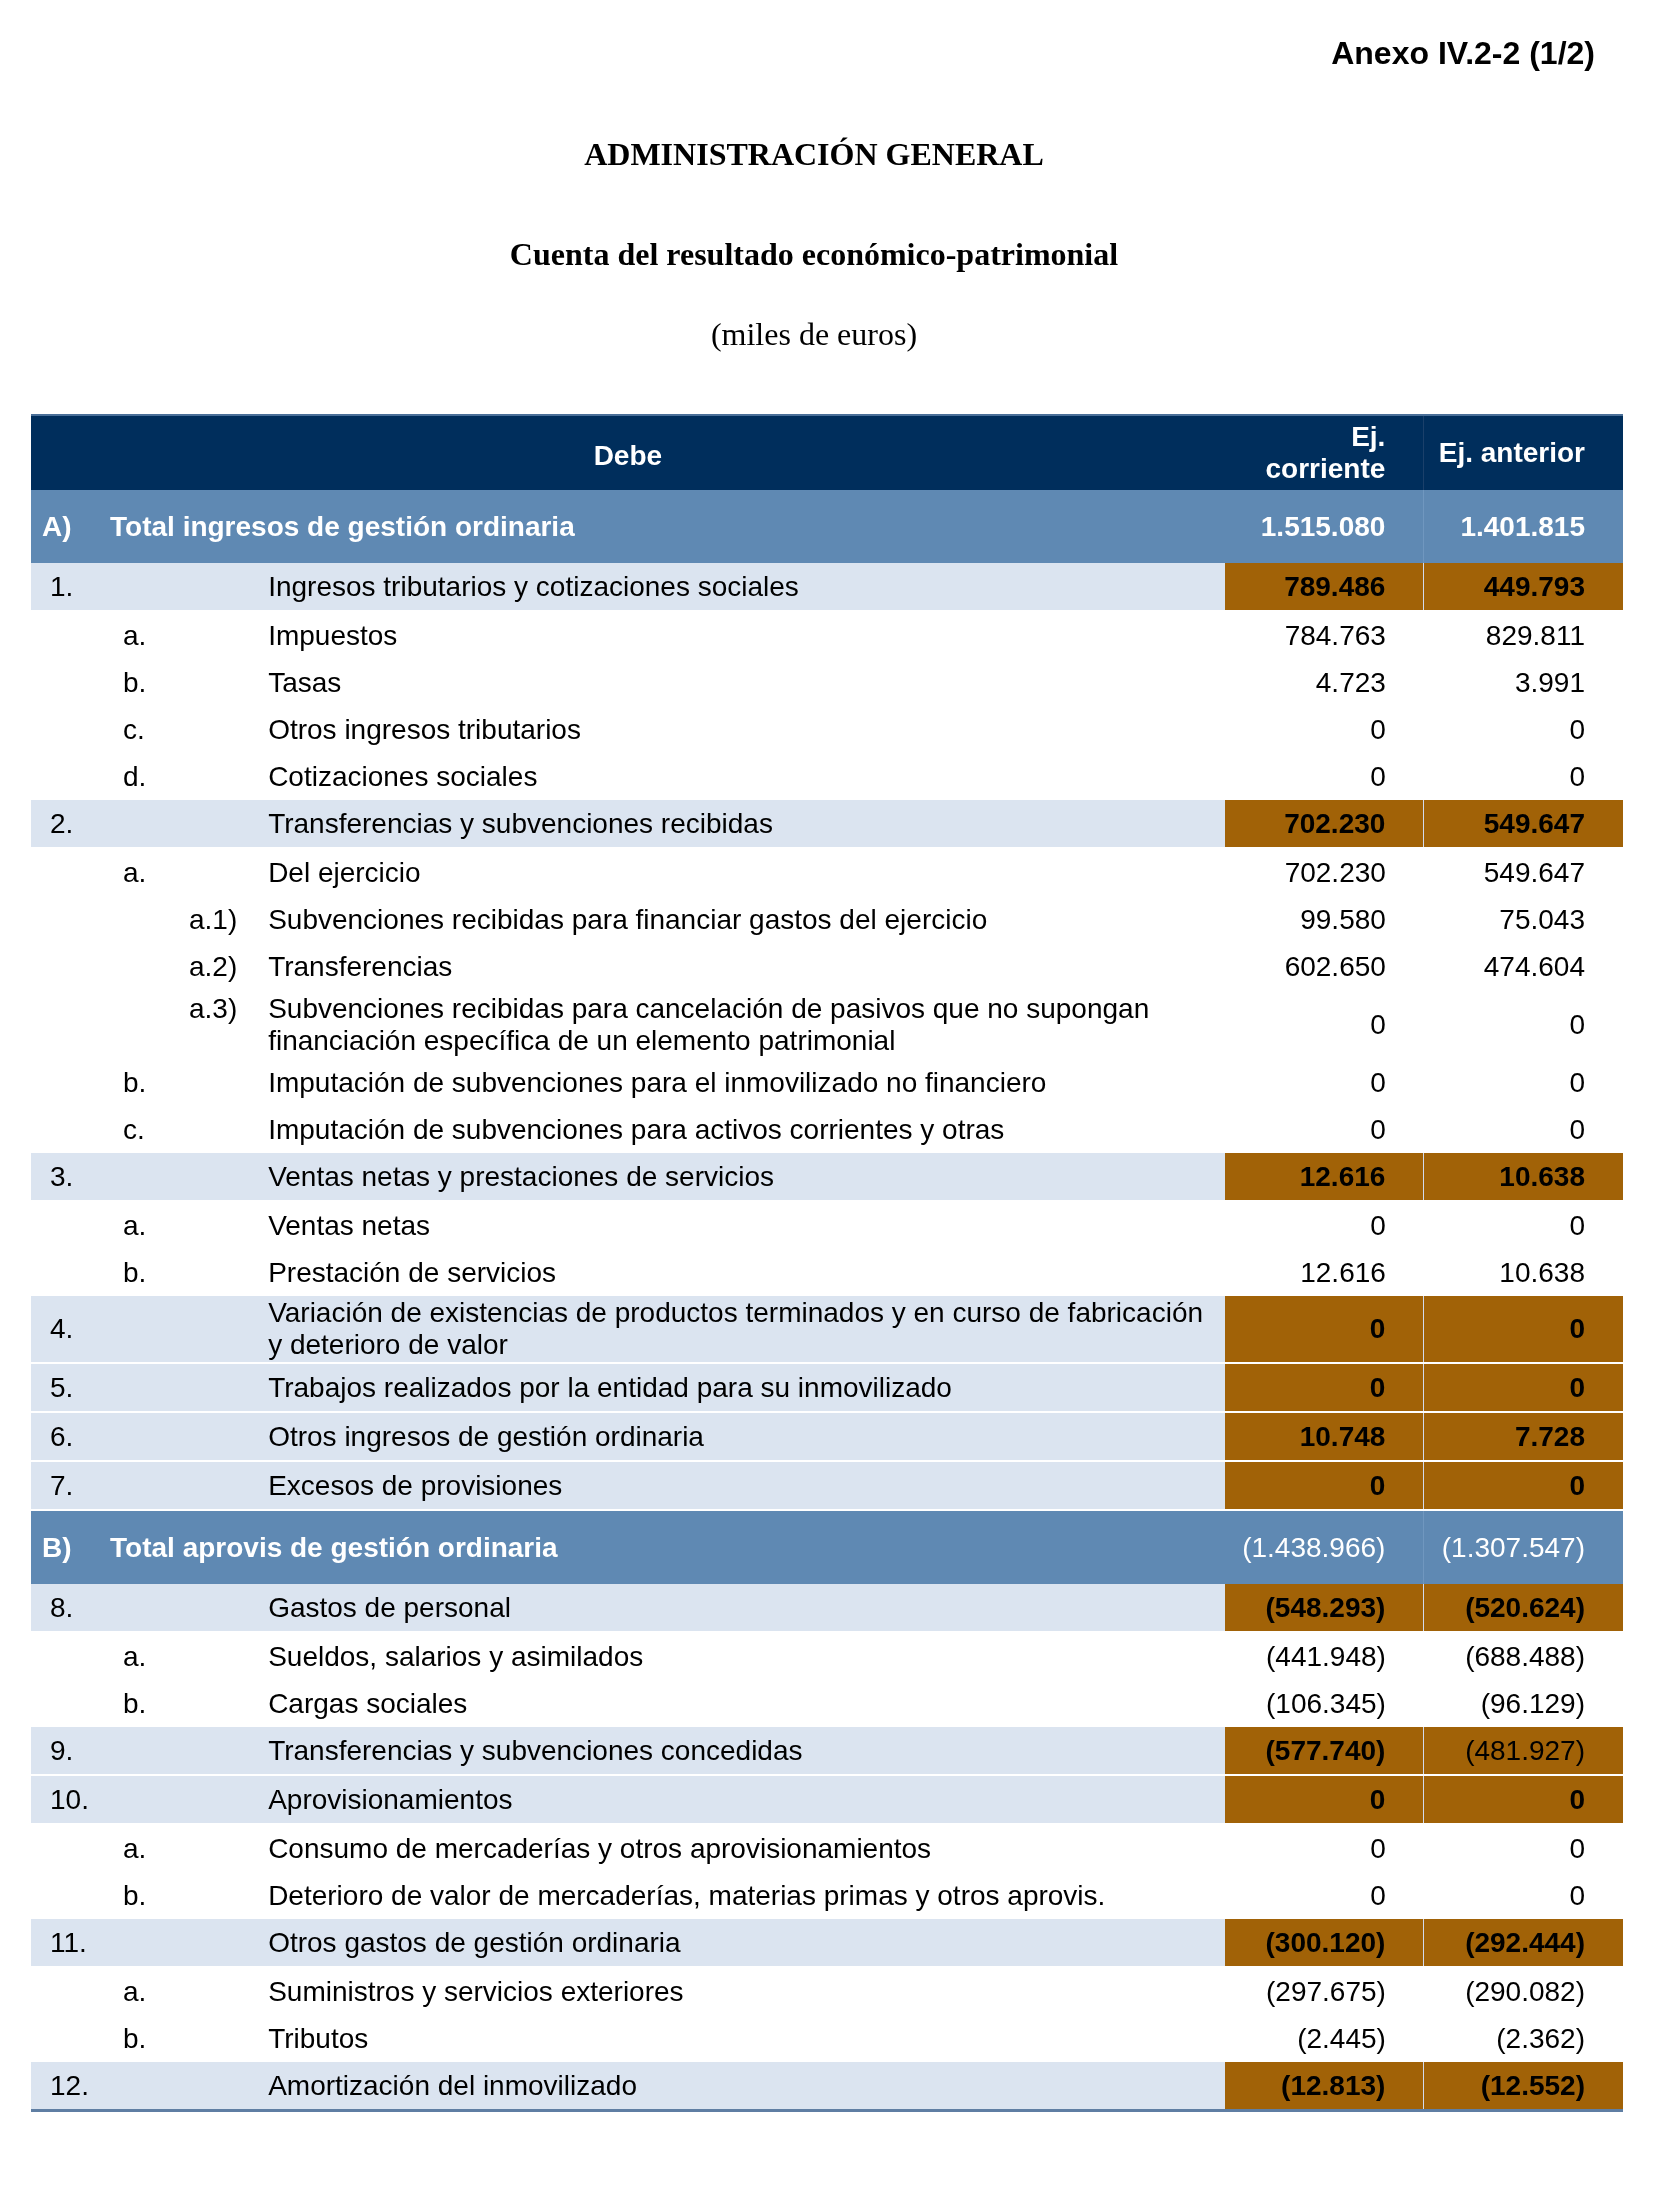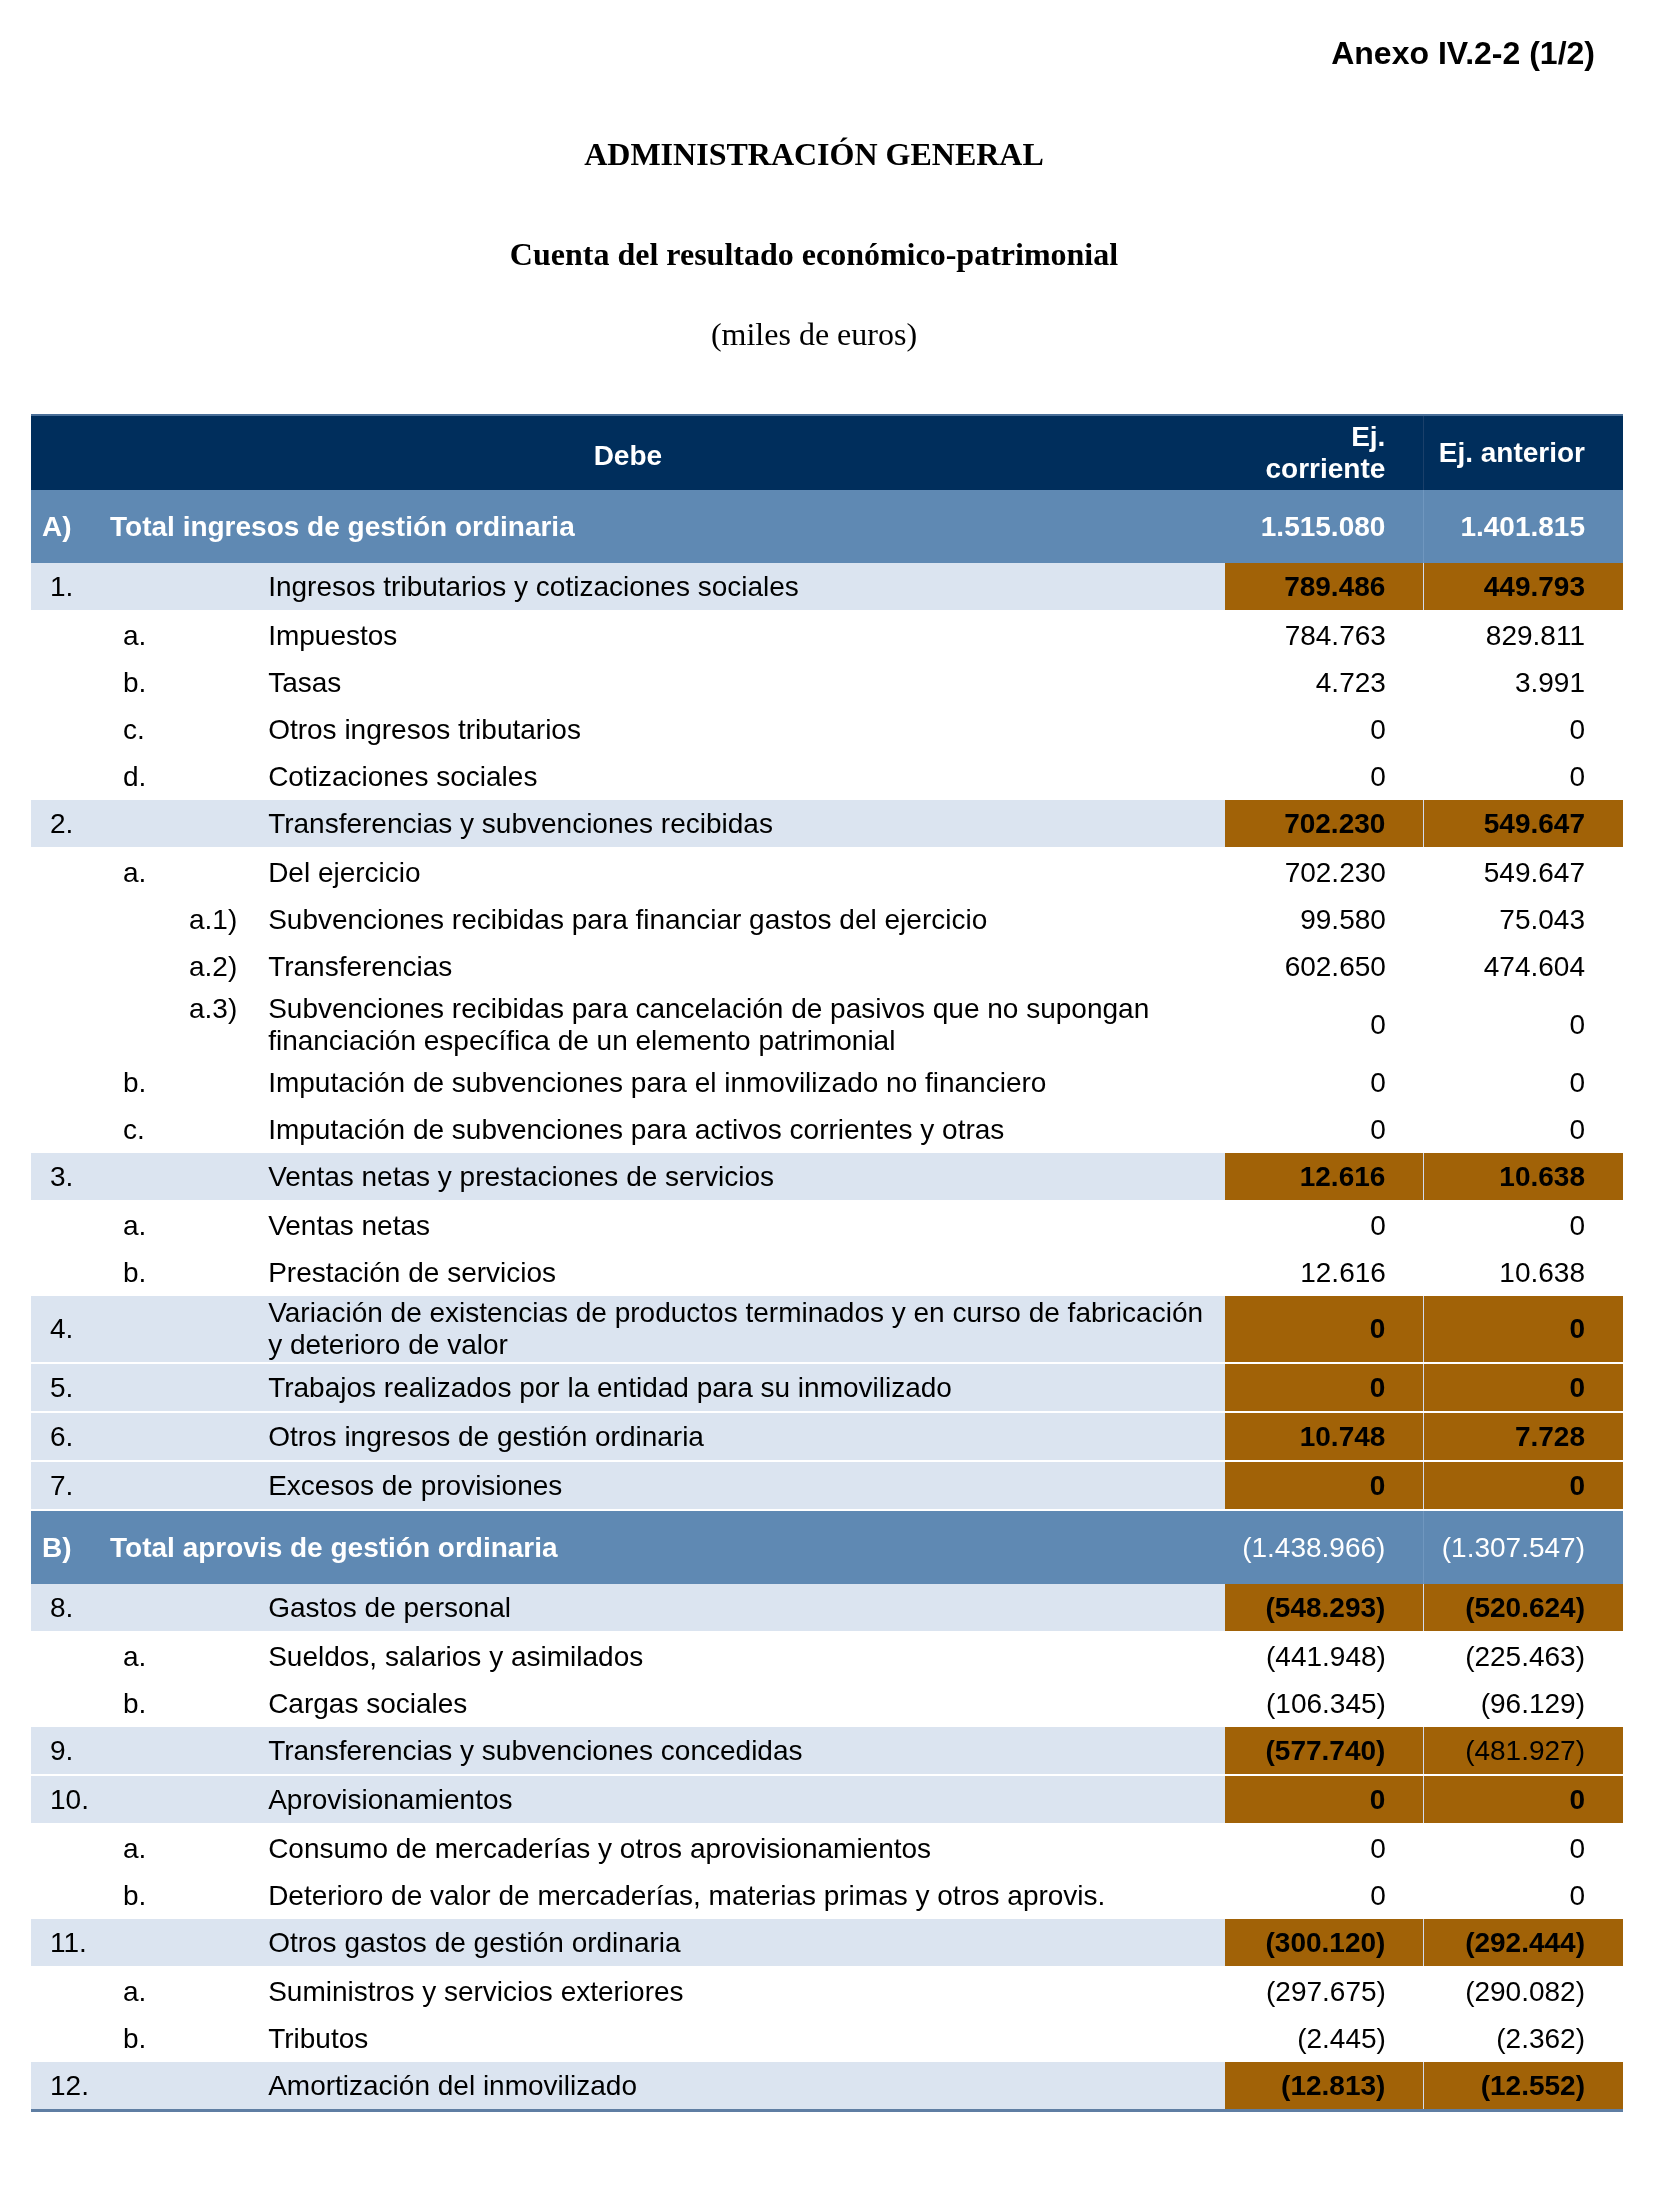--- a/index.html
+++ b/index.html
@@ -227,21 +227,21 @@
       <td class="num">8.</td>
         <td></td>
       <td class="desc">Gastos de personal</td>
       <td class="v v1 bold">(548.293)</td>
       <td class="v v2 bold">(520.624)</td>
     </tr>
     <tr class="row lvl2">
       <td colspan="2" class="sub">a.</td>
       <td class="desc">Sueldos, salarios y asimilados</td>
       <td class="v v1">(441.948)</td>
-      <td class="v v2">(225.463)</td>
+      <td class="v v2">(688.488)</td>
     </tr>
     <tr class="row lvl2">
       <td colspan="2" class="sub">b.</td>
       <td class="desc">Cargas sociales</td>
       <td class="v v1">(106.345)</td>
       <td class="v v2">(96.129)</td>
     </tr>
     <tr class="row lvl1">
       <td class="num">9.</td>
         <td></td>

